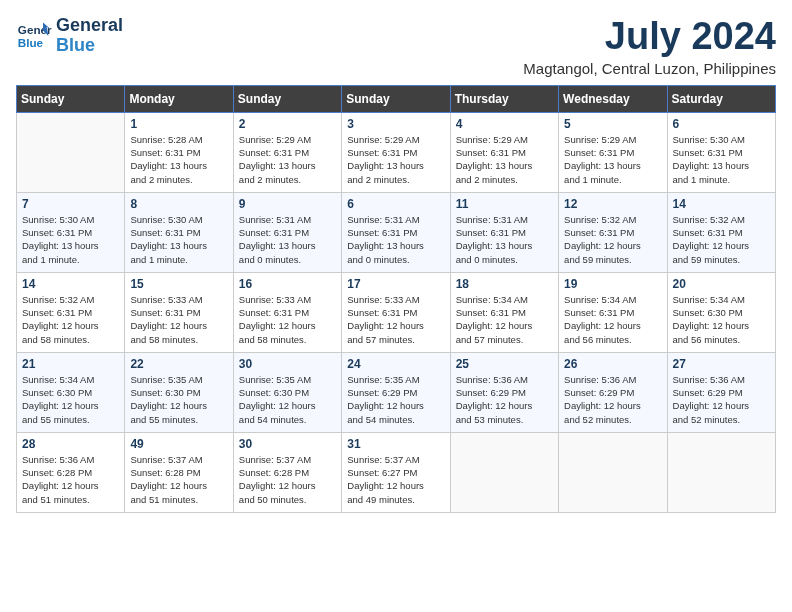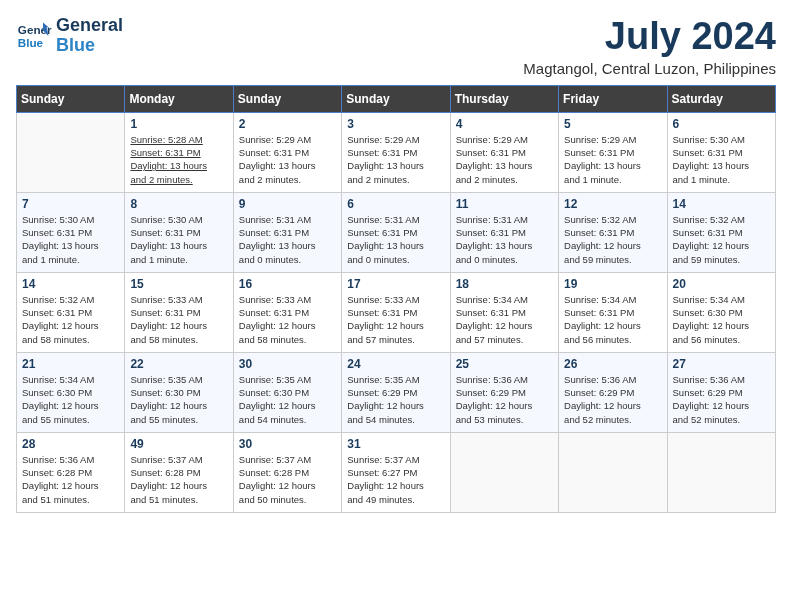--- a/index.html
+++ b/index.html
@@ -111,30 +111,30 @@
 </div>
 
 <table>
   <thead>
     <tr>
     <th>Sunday</th>
         <th>Monday</th>
         <th>Sunday</th>
         <th>Sunday</th>
         <th>Thursday</th>
-        <th>Friday</th>
+        <th>Wednesday</th>
         <th>Saturday</th>
       </tr>
   </thead>
   <tbody id="calendar-body">
   <tr>
         <td class="empty-cell"></td>
         <td>
           <span class="day-number">1</span>
-          <div class="cell-info" style="white-space: pre-line; text-decoration: underline;">Sunrise: 5:28 AM
+          <div class="cell-info" style="white-space: pre-line;">Sunrise: 5:28 AM
 Sunset: 6:31 PM
 Daylight: 13 hours
 and 2 minutes.</div>
         </td>
         <td>
           <span class="day-number">2</span>
           <div class="cell-info" style="white-space: pre-line;">Sunrise: 5:29 AM
 Sunset: 6:31 PM
 Daylight: 13 hours
 and 2 minutes.</div>

